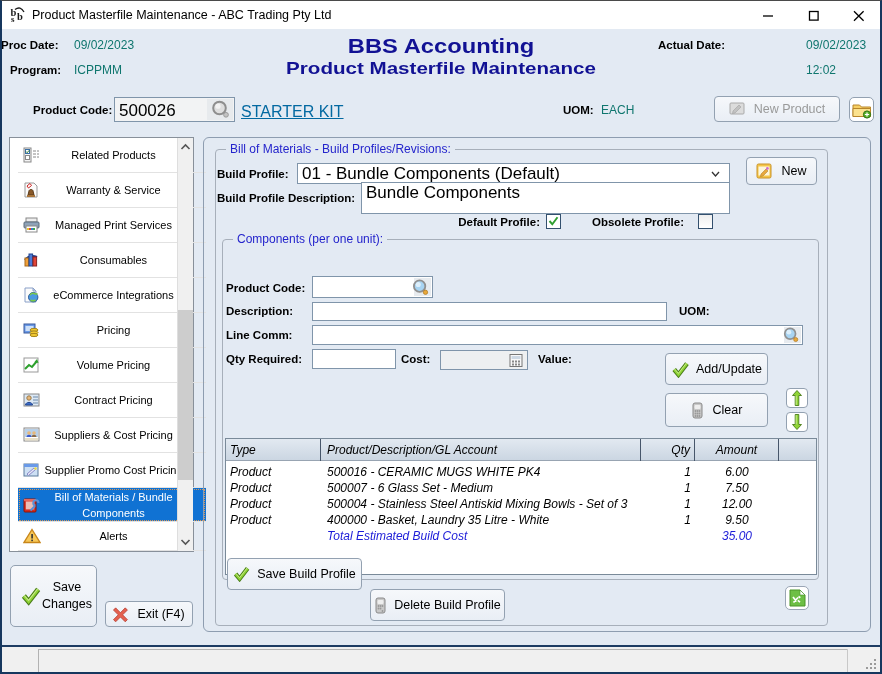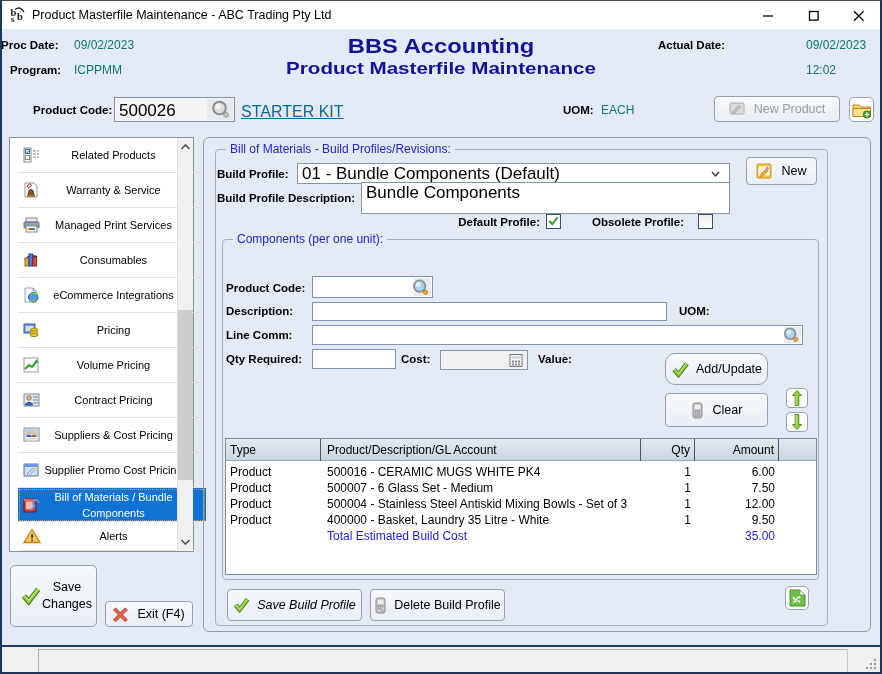--- a/index.html
+++ b/index.html
@@ -25,30 +25,30 @@
 .sb-row svg.ic { position:absolute; left:5px; top:50%; margin-top:-8px; }
 .sb-txt { position:absolute; left:21px; width:149px; text-align:center; }
 .sb-sel { background:#1072d3; color:#fff; outline:1px dotted #d89858; outline-offset:-2px; }
 .sbar { position:absolute; right:0; top:0; width:16px; height:413px; background:#f0f0f0; border-left:1px solid #dedede; }
 
 
 .fs { position:absolute; border:1px solid #a7afba; border-radius:4px; }
 .fs-legend { position:absolute; top:-7px; left:10px; background:#e3eaf3; padding:0 4px; font-size:12px; line-height:13px; color:#2424cc; }
 
 
-.grid { position:absolute; background:#fff; border:1px solid #7a8a99; font-size:12px; }
+.grid { position:absolute; background:#fff; border:1px solid #7a8a99; font-size:12px;font-style:italic; }
 .grid-hd { display:flex; background:linear-gradient(#e2e9f1,#cbd6e2); border-bottom:1px solid #98a4b2; height:22px; align-items:center; color:#000; }
 .grid-hd div { border-right:1px solid #47566a; padding:0 4px; height:22px; line-height:22px; }
 .grid-rows { position:absolute; left:0; top:26px; width:100%; }
 .grid-row { display:flex; height:16px; line-height:15px; white-space:nowrap; }
 .grid-row div { padding:0 4px; overflow:hidden; }
 .c1 { width:95px; }
 .c2 { width:320px; padding-left:6px !important; }
 .c3 { width:54px; text-align:right; }
-.c4 { width:84px; text-align:right; }
+.c4 { width:84px; text-align:center; }
 </style>
 </head>
 <body>
 <div class="titlebar">
   <svg class="abs" style="left:9px;top:6px" width="17" height="17" viewBox="0 0 17 17">
     <text x="0.5" y="8.5" font-family="Liberation Serif" font-size="10.5" font-weight="bold" fill="#1a1a1a">b</text>
     <text x="1" y="15" font-family="Liberation Serif" font-size="9" font-weight="bold" fill="#1a1a1a">s</text>
     <text x="7" y="12.5" font-family="Liberation Serif" font-size="10.5" font-weight="bold" fill="#1a1a1a">b</text>
     <path d="M5 2.5 Q 10.5 -1.5 14 5" fill="none" stroke="#1a1a1a" stroke-width="1.3"></path>
   </svg>
@@ -323,21 +323,21 @@
         <rect x="3" y="7" width="2" height="2"></rect>
         <rect x="6" y="7" width="2" height="2"></rect>
         <rect x="9" y="7" width="2" height="2"></rect>
         <rect x="3" y="10" width="2" height="2"></rect>
         <rect x="6" y="10" width="2" height="2"></rect>
         <rect x="9" y="10" width="2" height="2"></rect>
       </g>
   </svg>
 </div>
 <div class="hdr" style="left:538px;top:353px;">Value:</div>
-<div class="btn" style="left:665px;top:353px;width:103px;height:32px;border-radius:10px;">
+<div class="btn" style="left:665px;top:353px;width:103px;height:32px;">
   <svg width="20" height="17" viewBox="0 0 22 20" style="margin-right:5px">
     <path d="M3 10 l5 6 10-13" fill="none" stroke="#4a7d1a" stroke-width="5.4"></path>
     <path d="M3 10 l5 6 10-13" fill="none" stroke="#8fd435" stroke-width="3"></path>
     <path d="M3.2 9.2 l4.8 5.4 9.4-12.2" fill="none" stroke="#c9e890" stroke-width="1.1"></path>
   </svg>
   Add/Update
 </div>
 <div class="btn" style="left:665px;top:393px;width:103px;height:34px;">
   <svg width="13" height="17" viewBox="0 0 13 17" style="margin-right:9px">
     <rect x="2" y="1" width="9" height="15" rx="2" fill="#c8c8c8" stroke="#8a8a8a"></rect>
@@ -403,21 +403,21 @@
       </div>
   <div class="grid-row" style="color:#1c1cd8">
         <div class="c1"></div>
         <div class="c2">Total Estimated Build Cost</div>
         <div class="c3"></div>
         <div class="c4">35.00</div>
       </div>
   </div>
 </div>
 
-<div class="btn" style="left:227px;top:589px;width:135px;height:32px;font-style:italic;">
+<div class="btn" style="left:227px;top:558px;width:135px;height:32px;">
   <svg width="18" height="16" viewBox="0 0 22 20" style="margin-right:6px">
     <path d="M3 10 l5 6 10-13" fill="none" stroke="#4a7d1a" stroke-width="5.4"></path>
     <path d="M3 10 l5 6 10-13" fill="none" stroke="#8fd435" stroke-width="3"></path>
     <path d="M3.2 9.2 l4.8 5.4 9.4-12.2" fill="none" stroke="#c9e890" stroke-width="1.1"></path>
   </svg>
   Save Build Profile
 </div>
 <div class="btn" style="left:370px;top:589px;width:135px;height:32px;">
   <svg width="13" height="17" viewBox="0 0 13 17" style="margin-right:7px">
     <rect x="2" y="1" width="9" height="15" rx="2" fill="#c8c8c8" stroke="#8a8a8a"></rect>

